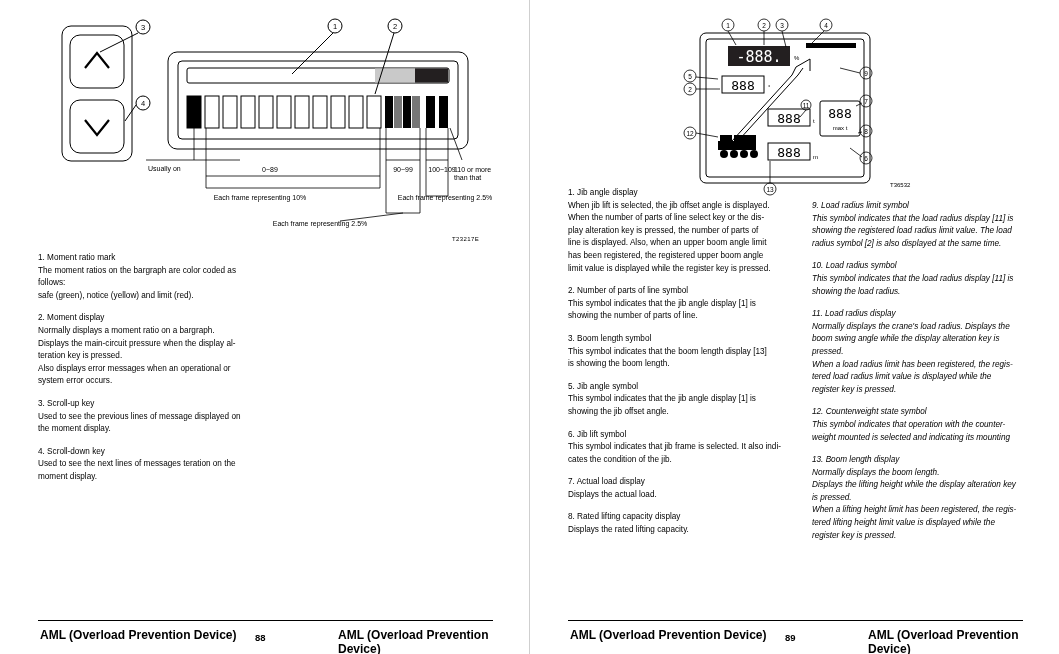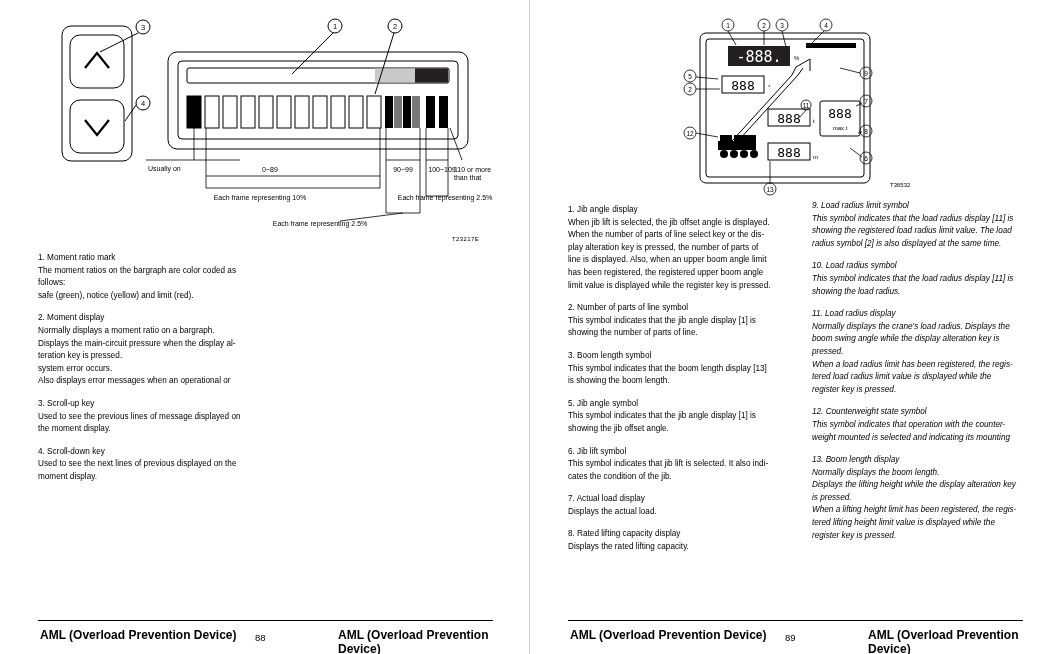--- a/index.html
+++ b/index.html
@@ -22,21 +22,21 @@
 
   
   .col{position:absolute;font-size:8.2px;line-height:12.6px;}
   .para{margin:0 0 10px 0;}
   .para .head{display:block;}
   .para p{margin:0;}
 
   
   .footrule{position:absolute;height:1px;background:#000;}
   .foot{position:absolute;font-size:12px;font-weight:bold;}
-  .pagenum{position:absolute;font-size:9.5px;font-weight:normal;}
+  .pagenum{position:absolute;font-size:9.5px;font-weight:bold;}
 
   .figcode{position:absolute;font-size:6px;letter-spacing:.4px;}
 </style>
 </head>
 <body>
 
 <div class="divider"></div>
 
 <div class="page page-left">
 
@@ -149,31 +149,31 @@
         <span class="head">1.  Moment ratio mark</span>
         <p>The moment ratios on the bargraph are color coded as</p>
         <p>follows:</p>
         <p>safe (green), notice (yellow) and limit (red).</p>
       </div>
       <div class="para">
         <span class="head">2.  Moment display</span>
         <p>Normally displays a moment ratio on a bargraph.</p>
         <p>Displays the main-circuit pressure when the display al-</p>
         <p>teration key is pressed.</p>
+        <p>Also displays error messages when an operational or</p>
         <p>system error occurs.</p>
-        <p>Also displays error messages when an operational or</p>
       </div>
       <div class="para">
         <span class="head">3.  Scroll-up key</span>
         <p>Used to see the previous lines of message displayed on</p>
         <p>the moment display.</p>
       </div>
       <div class="para">
         <span class="head">4.  Scroll-down key</span>
-        <p>Used to see the next lines of previous displayed on the</p>
+        <p>Used to see the next lines of messages teration on the</p>
         <p>moment display.</p>
       </div>
     </div>
 
   <div class="footrule" style="left:38px;top:620px;width:455px;"></div>
   <div class="foot" style="left:40px;top:628px;">AML (Overload Prevention Device)</div>
   <div class="pagenum" style="left:255px;top:632px;">88</div>
   <div class="foot" style="left:338px;top:628px;">AML (Overload Prevention Device)</div>
 </div>
 
@@ -277,21 +277,21 @@
         <text x="30" y="65.5">5</text>
         <text x="30" y="78.5">2</text>
         <text x="30" y="122.5">12</text>
         <text x="110" y="178.5">13</text>
         <text x="146" y="94.5">11</text>
       </g>
       <text x="230" y="174" font-family="Liberation Sans, sans-serif" font-size="6" fill="#000">T36532</text>
     </svg>
   </div>
 
-  <div class="col" id="right-col-1" style="left:38px;top:204px;width:228px;">
+  <div class="col" id="right-col-1" style="left:38px;top:187px;width:228px;">
       <div class="para">
         <span class="head">1.  Jib angle display</span>
         <p>When jib lift is selected, the jib offset angle is displayed.</p>
         <p>When the number of parts of line select key or the dis-</p>
         <p>play alteration key is pressed, the number of parts of</p>
         <p>line is displayed. Also, when an upper boom angle limit</p>
         <p>has been registered, the registered upper boom angle</p>
         <p>limit value is displayed while the register key is pressed.</p>
       </div>
       <div class="para">
@@ -304,21 +304,21 @@
         <p>This symbol indicates that the boom length display [13]</p>
         <p>is showing the boom length.</p>
       </div>
       <div class="para">
         <span class="head">5.  Jib angle symbol</span>
         <p>This symbol indicates that the jib angle display [1] is</p>
         <p>showing the jib offset angle.</p>
       </div>
       <div class="para">
         <span class="head">6.  Jib lift symbol</span>
-        <p>This symbol indicates that jib lift is selected. It also indi-</p>
+        <p>This symbol indicates that jib frame is selected. It also indi-</p>
         <p>cates the condition of the jib.</p>
       </div>
       <div class="para">
         <span class="head">7.  Actual load display</span>
         <p>Displays the actual load.</p>
       </div>
       <div class="para">
         <span class="head">8.  Rated lifting capacity display</span>
         <p>Displays the rated lifting capacity.</p>
       </div>

